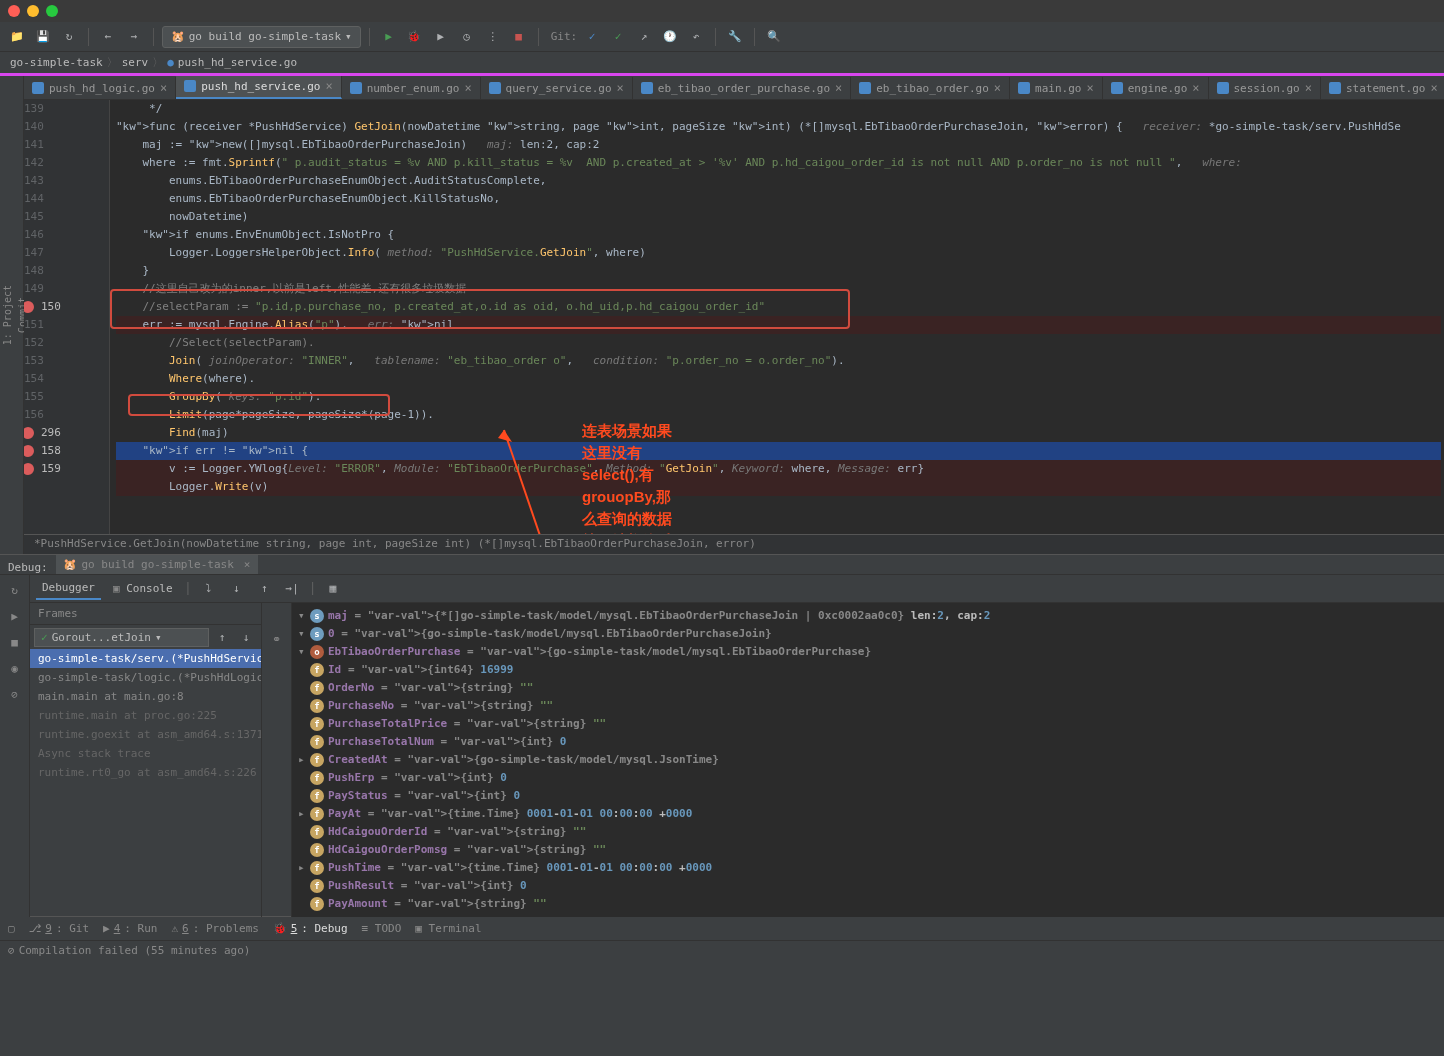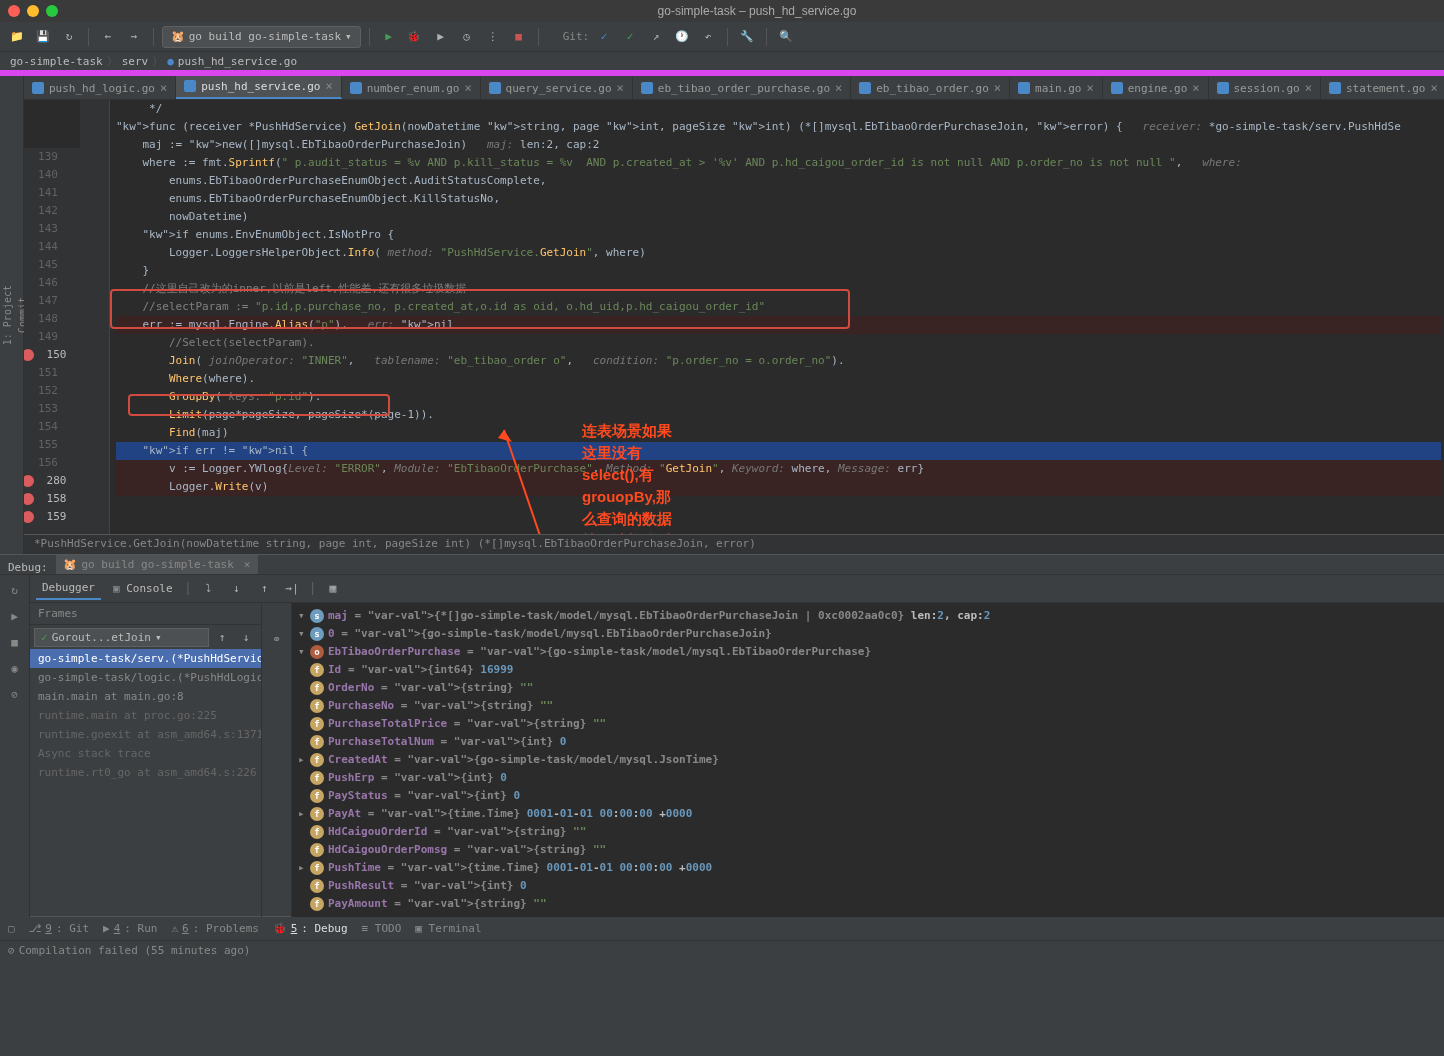--- a/index.html
+++ b/index.html
@@ -9,35 +9,35 @@
 .tlight { width: 12px; height: 12px; border-radius: 50%; }
 .tl-red { background: #ff5f56; } .tl-yel { background: #ffbd2e; } .tl-grn { background: #27c93f; }
 .titlebar-title { flex: 1; text-align: center; color: #aaa; font-size: 12px; font-family: -apple-system, sans-serif; }
 .toolbar { height: 30px; background: #3c3f41; border-bottom: 1px solid #323232; display: flex; align-items: center; padding: 0 6px; gap: 4px; }
 .tb-sep { width: 1px; height: 18px; background: #555; margin: 0 4px; }
 .tb-icon { width: 22px; height: 22px; display: flex; align-items: center; justify-content: center; color: #afb1b3; cursor: pointer; }
 .run-config { display: flex; align-items: center; height: 22px; padding: 0 8px; background: #4c5052; border: 1px solid #5e6060; border-radius: 3px; color: #bbb; gap: 4px; }
 .run-play { color: #499c54; }
 .run-bug { color: #499c54; }
 .run-stop { color: #c75450; }
-.breadcrumbs { height: 24px; background: #3c3f41; border-bottom: 6px solid #d946ef; display: flex; align-items: center; padding: 0 10px; gap: 4px; color: #999; }
+.breadcrumbs { height: 24px; background: #3c3f41; border-bottom: 3px solid #d946ef; display: flex; align-items: center; padding: 0 10px; gap: 4px; color: #999; }
 .bc-item { color: #bbb; }
 .bc-sep { color: #666; }
 .main-area { display: flex; height: 478px; }
 .left-gutter { width: 24px; background: #3c3f41; border-right: 1px solid #323232; display: flex; flex-direction: column; align-items: center; writing-mode: vertical-lr; }
 .gutter-tab { padding: 10px 2px; color: #888; font-size: 10px; cursor: pointer; transform: rotate(180deg); }
 .gutter-tab.gt-left { transform: rotate(180deg); }
 .editor-pane { flex: 1; background: #2b2b2b; display: flex; flex-direction: column; }
 .tabs { height: 24px; background: #3c3f41; display: flex; align-items: flex-end; border-bottom: 1px solid #323232; overflow: hidden; }
 .tab { display: flex; align-items: center; padding: 4px 8px; gap: 5px; color: #999; cursor: pointer; border-right: 1px solid #323232; white-space: nowrap; }
 .tab.active { background: #4e5254; color: #ddd; border-bottom: 2px solid #4a88c7; }
 .tab-icon { width: 12px; height: 12px; background: #4a88c7; border-radius: 2px; display: inline-block; }
 .tab-close { color: #888; font-size: 12px; }
 .code-area { flex: 1; display: flex; background: #2b2b2b; overflow: hidden; position: relative; }
-.line-numbers { width: 56px; background: #313335; color: #606366; text-align: center; padding: 0 8px 0 0; line-height: 18px; font-size: 11px; margin-top: 48px; }
+.line-numbers { width: 56px; background: #313335; color: #606366; text-align: left; padding: 0 8px 0 0; line-height: 18px; font-size: 11px; }
 .ln-break { color: #bbb; position: relative; padding-left: 17px; }
 .ln-break::before { content: ''; position: absolute; left: -2px; top: 3px; width: 12px; height: 12px; background: #db5c5c; border-radius: 50%; }
 .gutter-icons { width: 30px; background: #313335; border-right: 1px solid #444; }
 .code-body { flex: 1; padding: 0 6px; line-height: 18px; white-space: pre; color: #a9b7c6; overflow: hidden; }
 .str { color: #6a8759; }
 .fn { color: #ffc66d; }
 .cm { color: #808080; }
 .hint { color: #787878; font-style: italic; }
 .red-box { border: 2px solid #d14b3e; border-radius: 4px; position: absolute; }
 .rb1 { left: 86px; top: 189px; width: 740px; height: 40px; }
@@ -82,21 +82,20 @@
 </style>
 </head>
 <body>
 
 <div class="titlebar">
   <div class="traffic">
     <div class="tlight tl-red"></div>
     <div class="tlight tl-yel"></div>
     <div class="tlight tl-grn"></div>
   </div>
-  <div class="titlebar-title">go-simple-task – push_hd_service.go</div>
 </div>
 
 <div class="toolbar">
   <div class="tb-icon">📁</div>
   <div class="tb-icon">💾</div>
   <div class="tb-icon">↻</div>
   <div class="tb-sep"></div>
   <div class="tb-icon">←</div>
   <div class="tb-icon">→</div>
   <div class="tb-sep"></div>
@@ -106,21 +105,21 @@
     <span>▾</span>
   </div>
   <div class="tb-sep"></div>
   <div class="tb-icon run-play">▶</div>
   <div class="tb-icon run-bug">🐞</div>
   <div class="tb-icon">▶</div>
   <div class="tb-icon">◷</div>
   <div class="tb-icon">⋮</div>
   <div class="tb-icon run-stop">■</div>
   <div class="tb-sep"></div>
-  <span style="color:#888;margin-left:16px">Git:</span>
+  <span style="color:#888;margin-left:4px">Git:</span>
   <div class="tb-icon" style="color:#4a88c7">✓</div>
   <div class="tb-icon" style="color:#499c54">✓</div>
   <div class="tb-icon">↗</div>
   <div class="tb-icon">🕐</div>
   <div class="tb-icon">↶</div>
   <div class="tb-sep"></div>
   <div class="tb-icon">🔧</div>
   <div class="tb-sep"></div>
   <div class="tb-icon">🔍</div>
 </div>
@@ -206,21 +205,21 @@
           <div>147</div>
           <div>148</div>
           <div>149</div>
           <div class="ln-break">150</div>
           <div>151</div>
           <div>152</div>
           <div>153</div>
           <div>154</div>
           <div>155</div>
           <div>156</div>
-          <div class="ln-break">280</div>
+          <div class="ln-break">296</div>
           <div class="ln-break">158</div>
           <div class="ln-break">159</div>
         </div>
       <div class="gutter-icons"></div>
       <div class="code-body" id="codebody"><span style="display: block;">     */</span><span style="display: block;"><span class="&lt;span">"kw"</span>&gt;func (receiver *PushHdService) <span class="fn">GetJoin</span>(nowDatetime <span class="&lt;span">"kw"</span>&gt;string, page <span class="&lt;span">"kw"</span>&gt;int, pageSize <span class="&lt;span">"kw"</span>&gt;int) (*[]mysql.EbTibaoOrderPurchaseJoin, <span class="&lt;span">"kw"</span>&gt;error) {   <span class="hint">receiver:</span> *go-simple-task/serv.PushHdSe</span><span style="display: block;">    maj := <span class="&lt;span">"kw"</span>&gt;new([]mysql.EbTibaoOrderPurchaseJoin)   <span class="hint">maj:</span> len:2, cap:2</span><span style="display: block;">    where := fmt.<span class="fn">Sprintf</span>(<span class="str">" p.audit_status = %v AND p.kill_status = %v  AND p.created_at &gt; '%v' AND p.hd_caigou_order_id is not null AND p.order_no is not null "</span>,   <span class="hint">where:</span></span><span style="display: block;">        enums.EbTibaoOrderPurchaseEnumObject.AuditStatusComplete,</span><span style="display: block;">        enums.EbTibaoOrderPurchaseEnumObject.KillStatusNo,</span><span style="display: block;">        nowDatetime)</span><span style="display: block;">    <span class="&lt;span">"kw"</span>&gt;if enums.EnvEnumObject.IsNotPro {</span><span style="display: block;">        Logger.LoggersHelperObject.<span class="fn">Info</span>( <span class="hint">method:</span> <span class="str">"PushHdService.<span class="fn">GetJoin</span>"</span>, where)</span><span style="display: block;">    }</span><span style="display: block;">    <span class="cm">//这里自己改为的inner,以前是left,性能差,还有很多垃圾数据</span></span><span style="display: block;">    <span class="cm">//selectParam := <span class="str">"p.id,p.purchase_no, p.created_at,o.id as oid, o.hd_uid,p.hd_caigou_order_id"</span></span></span><span class="line-bp" style="display: block;">    err := mysql.Engine.<span class="fn">Alias</span>(<span class="str">"p"</span>).   <span class="hint">err:</span> <span class="&lt;span">"kw"</span>&gt;nil</span><span style="display: block;">        <span class="cm">//Select(selectParam).</span></span><span style="display: block;">        <span class="fn">Join</span>( <span class="hint">joinOperator:</span> <span class="str">"INNER"</span>,   <span class="hint">tablename:</span> <span class="str">"eb_tibao_order o"</span>,   <span class="hint">condition:</span> <span class="str">"p.order_no = o.order_no"</span>).</span><span style="display: block;">        <span class="fn">Where</span>(where).</span><span style="display: block;">        <span class="fn">GroupBy</span>( <span class="hint">keys:</span> <span class="str">"p.id"</span>).</span><span style="display: block;">        <span class="fn">Limit</span>(page*pageSize, pageSize*(page-1)).</span><span style="display: block;">        <span class="fn">Find</span>(maj)</span><span class="line-sel" style="display: block;">    <span class="&lt;span">"kw"</span>&gt;if err != <span class="&lt;span">"kw"</span>&gt;nil {</span><span class="line-bp" style="display: block;">        v := Logger.YWlog{<span class="hint">Level:</span> <span class="str">"ERROR"</span>, <span class="hint">Module:</span> <span class="str">"EbTibaoOrderPurchase"</span>, <span class="hint">Method:</span> <span class="str">"<span class="fn">GetJoin</span>"</span>, <span class="hint">Keyword:</span> where, <span class="hint">Message:</span> err}</span><span class="line-bp" style="display: block;">        Logger.<span class="fn">Write</span>(v)</span></div>
       <div class="red-box rb1"></div>
       <div class="red-box rb2"></div>
       <svg class="anno-arrow" viewBox="0 0 200 240">
           <line x1="195" y1="230" x2="120" y2="10" stroke="#ff4a1f" stroke-width="2"></line>
           <polygon points="120,10 128,22 114,18" fill="#ff4a1f"></polygon>

